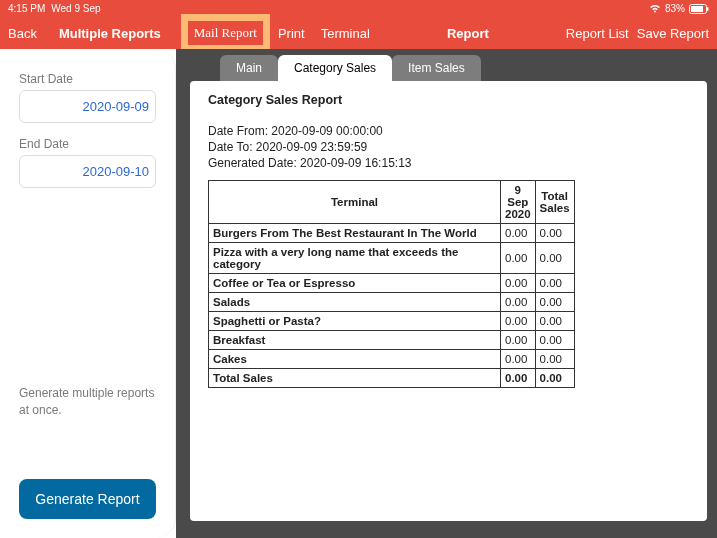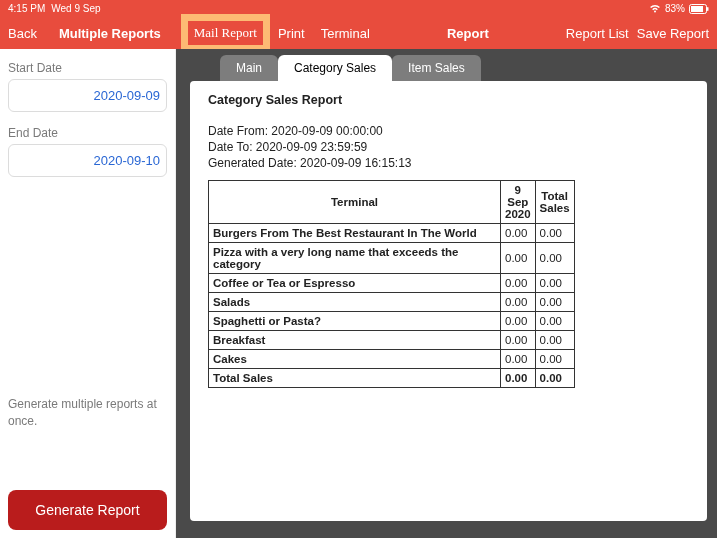--- a/index.html
+++ b/index.html
@@ -29,34 +29,35 @@
     font-size: 13px;
     font-family: Liberation Serif, serif;
   }
   .nav-item { padding: 4px 8px; cursor: pointer; }
   .nav-center {
     flex: 1; text-align: center; font-weight: 600;
   }
   .nav-right { display: flex; gap: 8px; }
   .main-area { display: flex; height: calc(538px - 49px); }
   .sidebar {
-    width: 176px; background: #fff; padding: 8px;
+    width: 176px; background: #fff; padding: 19px;
     display: flex; flex-direction: column; font-size: 12px;
     border-right: 1px solid #eee;
+    border-radius: 20px;
   }
   .date-label { color: #7a7a7a; margin-top: 4px; margin-bottom: 4px; }
   .date-input {
     border: 1px solid #dcdcdc; border-radius: 6px;
     padding: 8px 6px; text-align: right; color: #2a67d4;
     font-size: 13px; margin-bottom: 10px; cursor: pointer;
     background: #fff;
   }
   .sidebar-hint { color: #7a7a7a; margin-top: auto; margin-bottom: 60px; line-height: 1.4; }
   .generate-btn {
-    background: #b91c1c; color: #fff; border: none;
+    background: #0369a1; color: #fff; border: none;
     border-radius: 8px; padding: 12px 0; font-size: 14px;
     cursor: pointer; width: 100%;
     position: relative; bottom: 0;
   }
   .content {
     flex: 1; background: #4a4a4a; padding: 6px 10px 10px 14px;
     overflow: hidden;
   }
   .tabs { display: flex; margin-left: 30px; }
   .tab {

